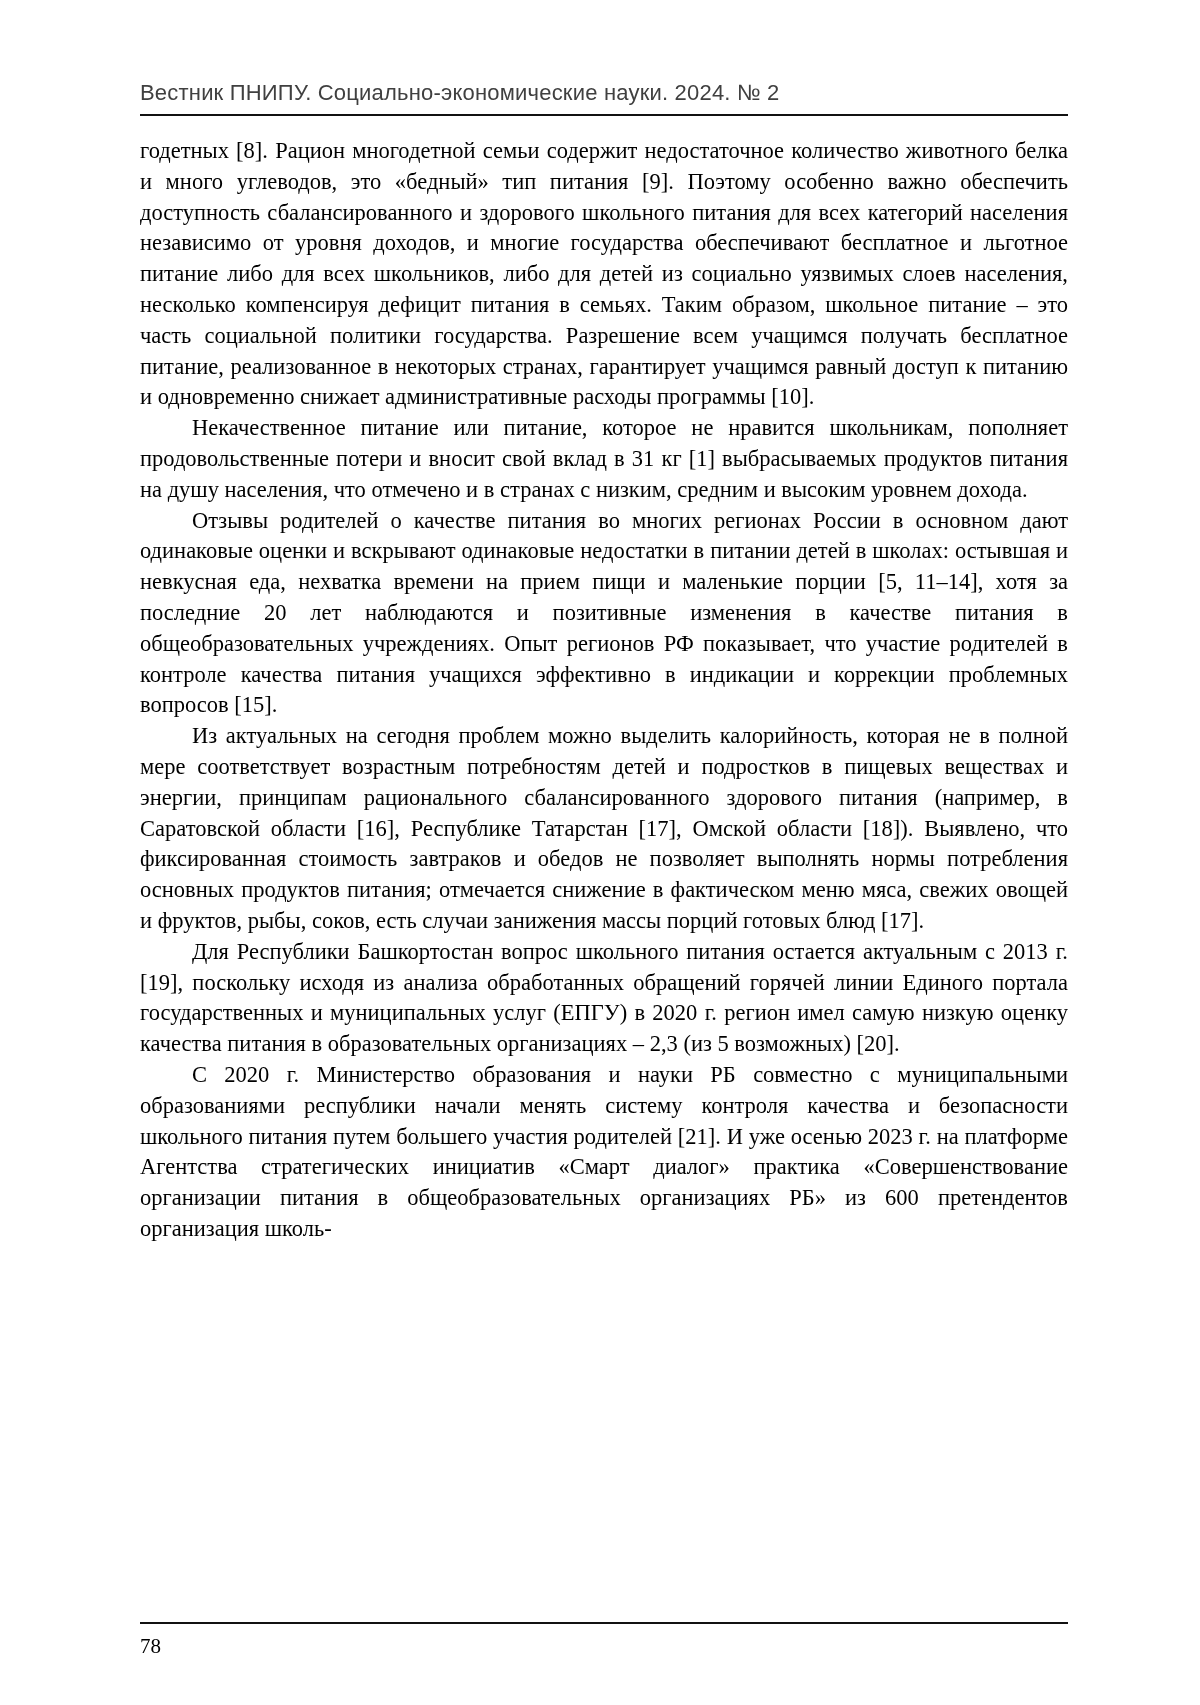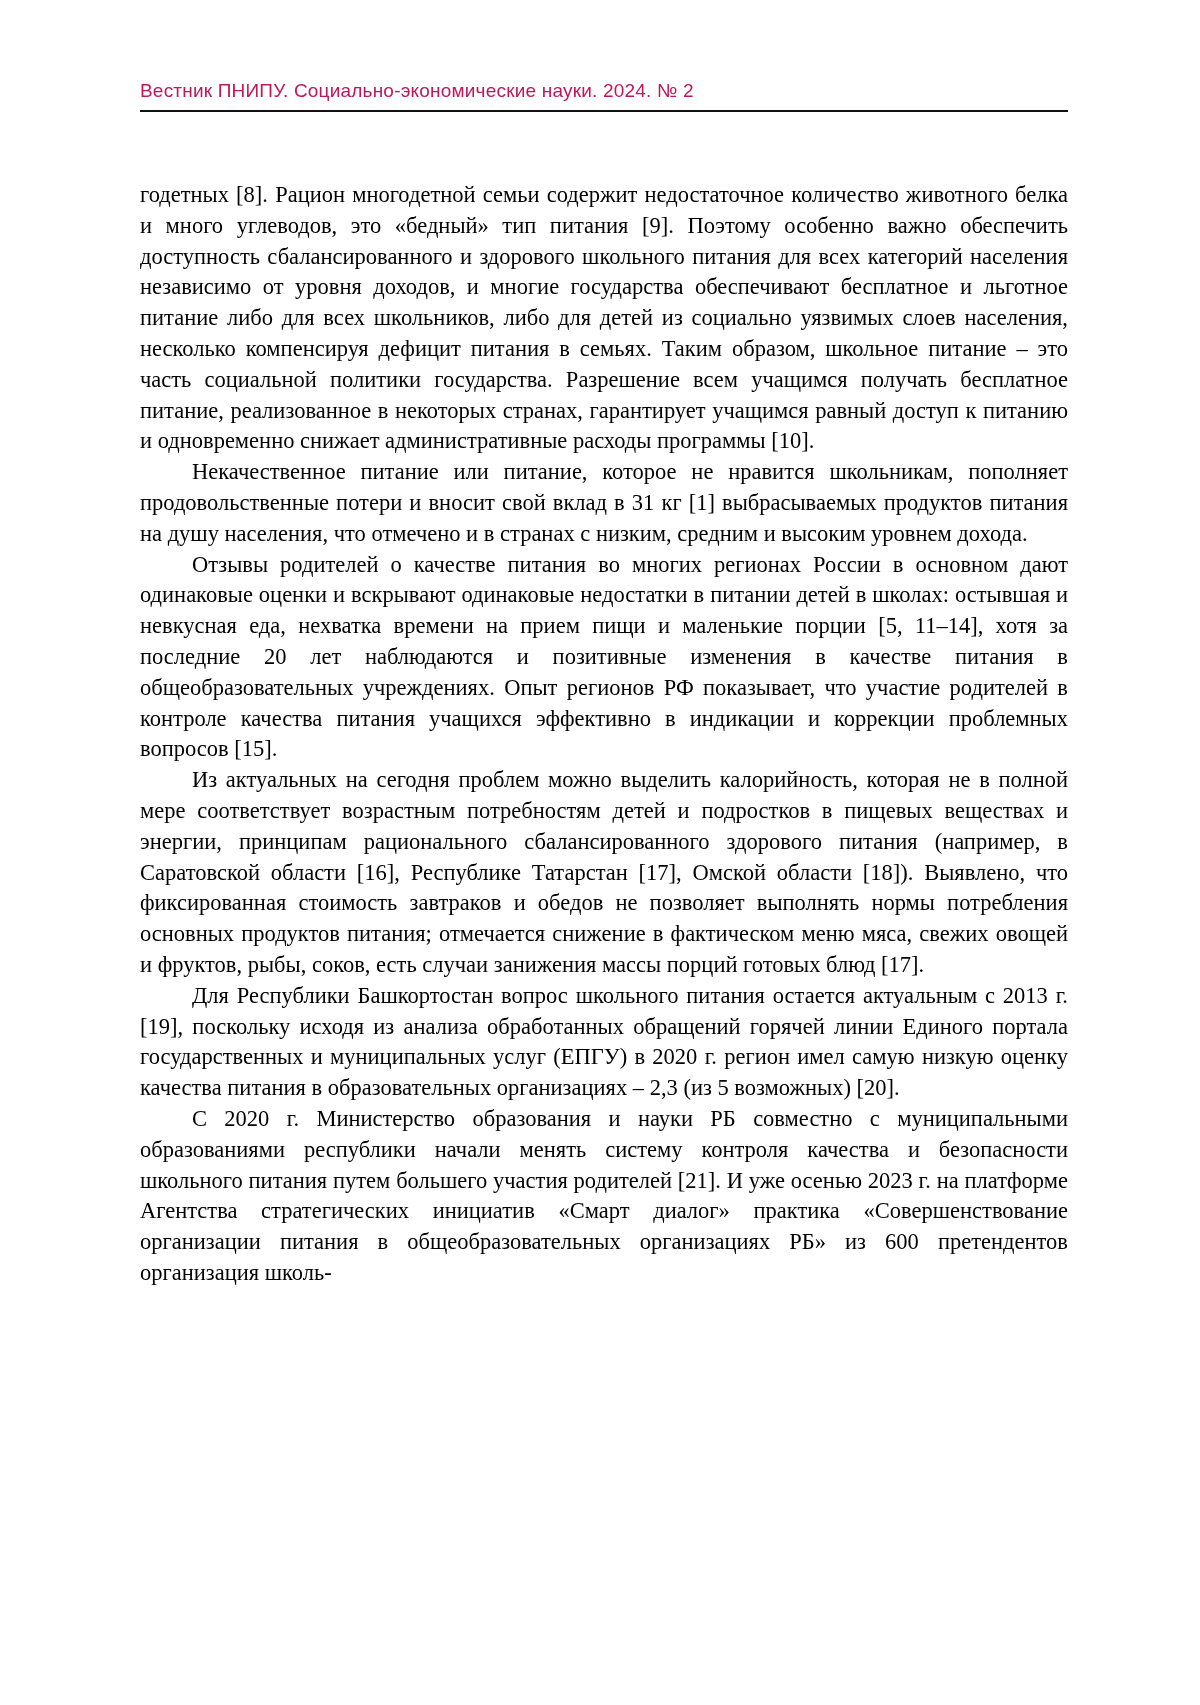--- a/index.html
+++ b/index.html
@@ -17,40 +17,39 @@
     color: #000000;
   }
   .content-column {
     position: absolute;
     left: 140px;
     width: 928px;
   }
   .running-header {
     top: 80px;
     font-family: "Liberation Sans", sans-serif;
-    font-size: 19px;
+    font-size: 22px;
     letter-spacing: 0.2px;
-    color: #be185d;
+    color: #404040;
     padding-bottom: 8px;
     border-bottom: 2px solid #111111;
   }
   .body-text {
     top: 136px;
     font-size: 22.5px;
     line-height: 30.8px;
     text-align: justify;
   }
   .body-text p {
     margin: 0;
     padding: 0;
     text-indent: 52px;
   }
   .body-text p.no-indent {
     text-indent: 0;
-    margin-top: 44px;
   }
   .footer {
     position: absolute;
     left: 140px;
     width: 928px;
     top: 1622px;
   }
   .footer-rule {
     border: none;
     border-top: 2px solid #111111;
@@ -71,14 +70,18 @@
 
   <div class="content-column body-text">
     <p class="no-indent">годетных [8]. Рацион многодетной семьи содержит недостаточное количество животного белка и много углеводов, это «бедный» тип питания [9]. Поэтому особенно важно обеспечить доступность сбалансированного и здорового школьного питания для всех категорий населения независимо от уровня доходов, и многие государства обеспечивают бесплатное и льготное питание либо для всех школьников, либо для детей из социально уязвимых слоев населения, несколько компенсируя дефицит питания в семьях. Таким образом, школьное питание – это часть социальной политики государства. Разрешение всем учащимся получать бесплатное питание, реализованное в некоторых странах, гарантирует учащимся равный доступ к питанию и одновременно снижает административные расходы программы [10].</p>
     <p>Некачественное питание или питание, которое не нравится школьникам, пополняет продовольственные потери и вносит свой вклад в 31 кг [1] выбрасываемых продуктов питания на душу населения, что отмечено и в странах с низким, средним и высоким уровнем дохода.</p>
     <p>Отзывы родителей о качестве питания во многих регионах России в основном дают одинаковые оценки и вскрывают одинаковые недостатки в питании детей в школах: остывшая и невкусная еда, нехватка времени на прием пищи и маленькие порции [5, 11–14], хотя за последние 20 лет наблюдаются и позитивные изменения в качестве питания в общеобразовательных учреждениях. Опыт регионов РФ показывает, что участие родителей в контроле качества питания учащихся эффективно в индикации и коррекции проблемных вопросов [15].</p>
     <p>Из актуальных на сегодня проблем можно выделить калорийность, которая не в полной мере соответствует возрастным потребностям детей и подростков в пищевых веществах и энергии, принципам рационального сбалансированного здорового питания (например, в Саратовской области [16], Республике Татарстан [17], Омской области [18]). Выявлено, что фиксированная стоимость завтраков и обедов не позволяет выполнять нормы потребления основных продуктов питания; отмечается снижение в фактическом меню мяса, свежих овощей и фруктов, рыбы, соков, есть случаи занижения массы порций готовых блюд [17].</p>
     <p>Для Республики Башкортостан вопрос школьного питания остается актуальным с 2013 г. [19], поскольку исходя из анализа обработанных обращений горячей линии Единого портала государственных и муниципальных услуг (ЕПГУ) в 2020 г. регион имел самую низкую оценку качества питания в образовательных организациях – 2,3 (из 5 возможных) [20].</p>
     <p>С 2020 г. Министерство образования и науки РБ совместно с муниципальными образованиями республики начали менять систему контроля качества и безопасности школьного питания путем большего участия родителей [21]. И уже осенью 2023 г. на платформе Агентства стратегических инициатив «Смарт диалог» практика «Совершенствование организации питания в общеобразовательных организациях РБ» из 600 претендентов организация школь-</p>
   </div>
 
+  <div class="footer">
+    <hr class="footer-rule">
+    <div class="page-number">78</div>
+  </div>
 
 </div>
 
 </body></html>

